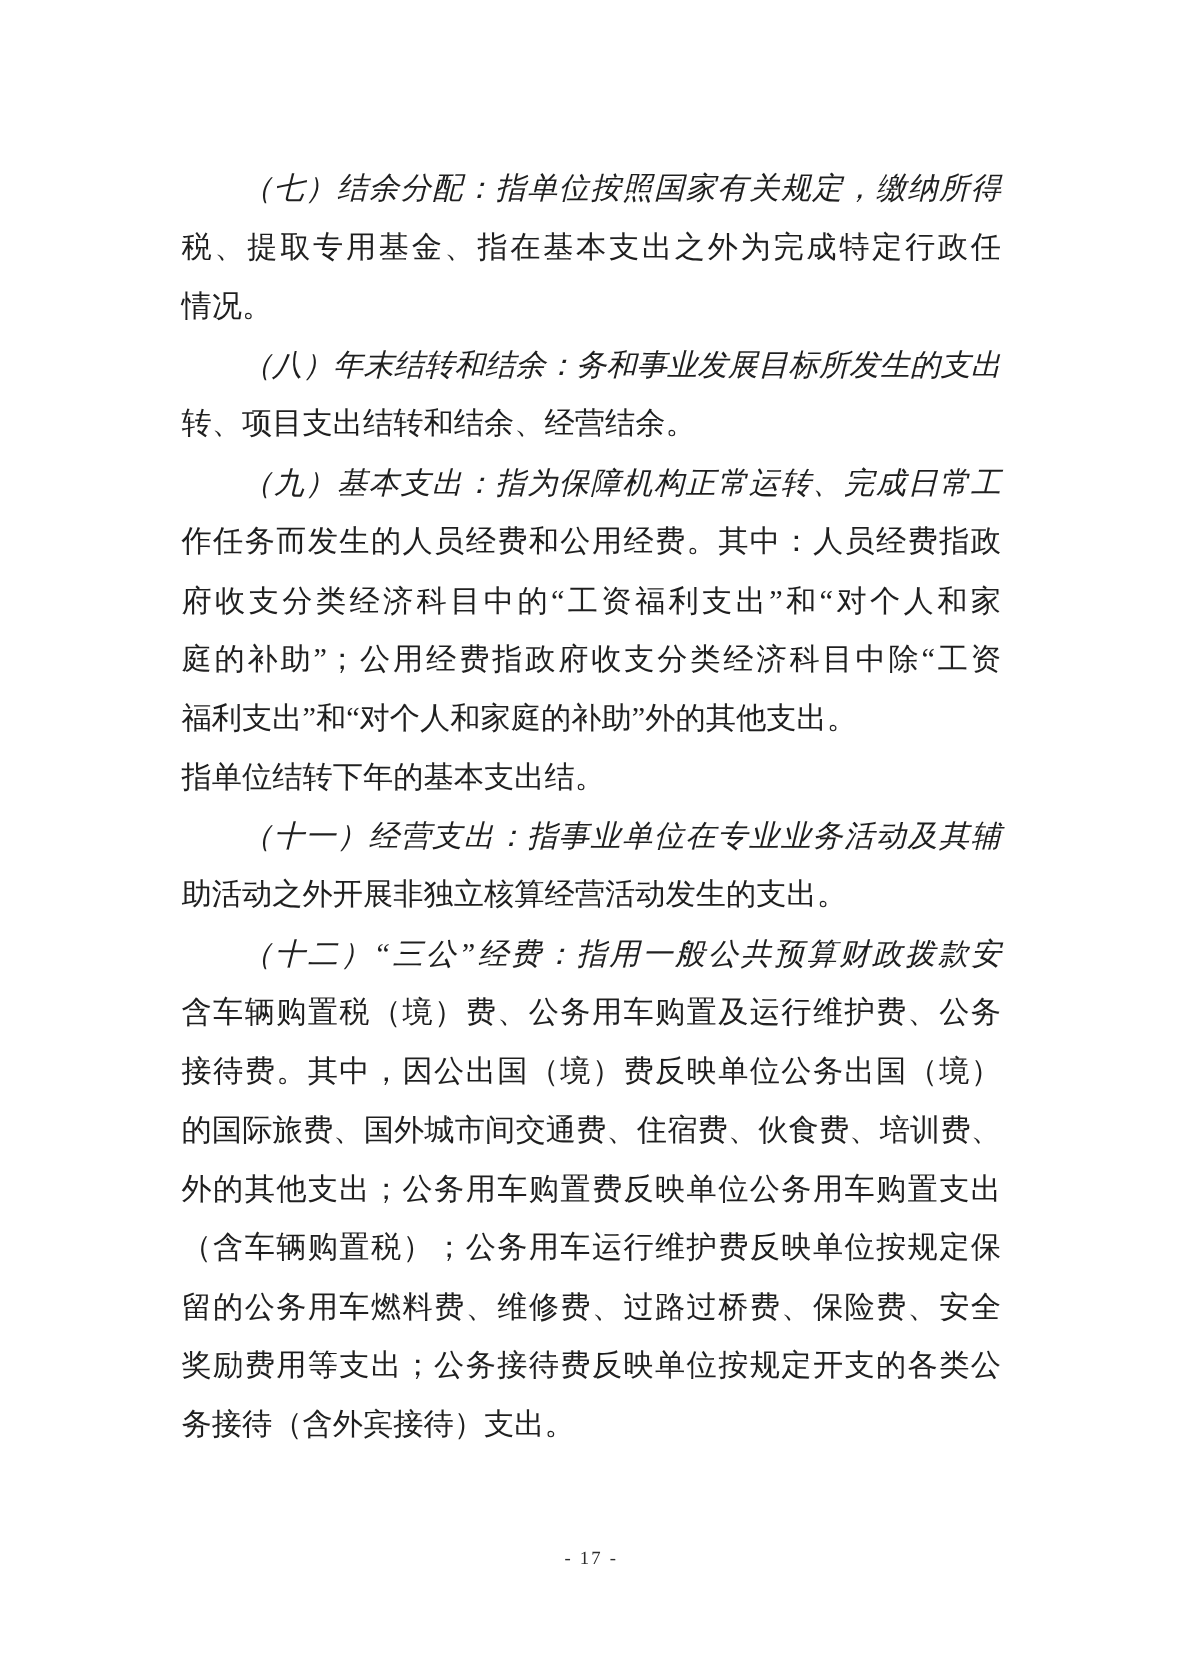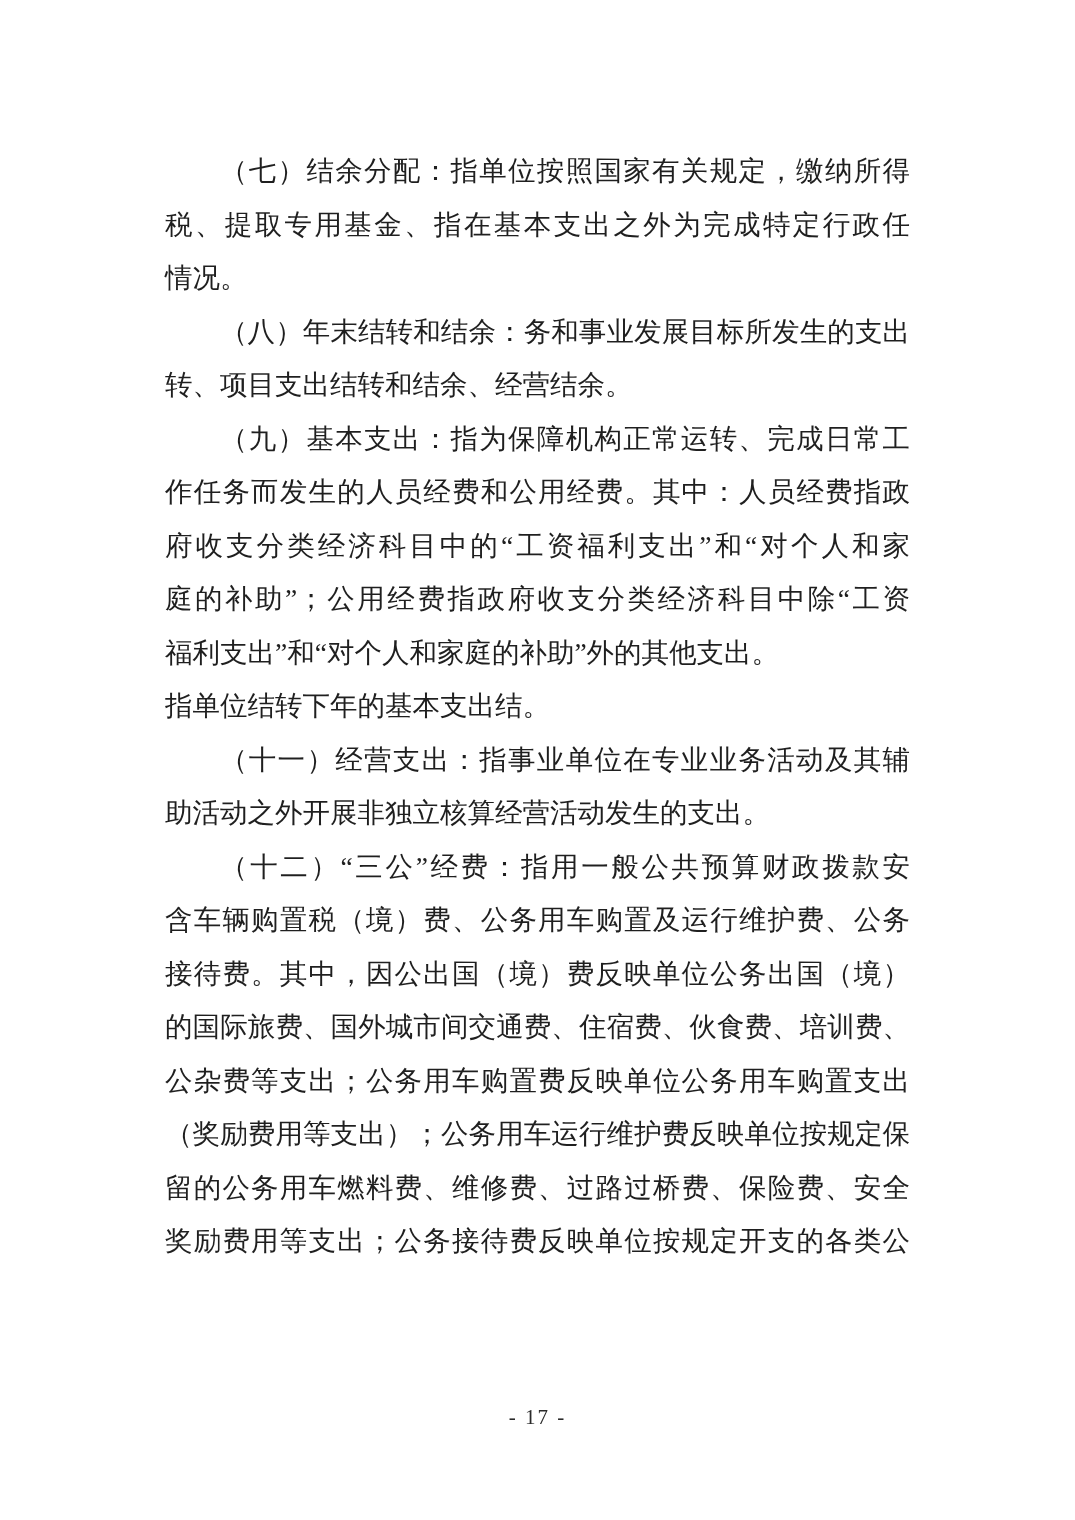--- a/index.html
+++ b/index.html
@@ -29,31 +29,32 @@
   .line {
     font-size: 27.5px;
     line-height: 53.5px;
     height: 53.5px;
     text-align: justify;
     text-align-last: justify;
     overflow: visible;
   }
   .line.first {
     text-indent: 2em;
+    font-style: italic;
   }
   .line.last {
     text-align-last: left;
   }
   .footer {
     position: absolute;
     top: 1402px;
     left: 0;
     width: 100%;
     text-align: center;
-    font-size: 21px;
+    font-size: 17px;
     line-height: 30px;
     letter-spacing: 2px;
     color: #2a2a2a;
   }
 </style>
 </head>
 <body>
 
 <div class="page">
   <div class="text-block">
@@ -78,20 +79,21 @@
       </div>
       <div class="para">
         <div class="line first">（十一）经营支出：指事业单位在专业业务活动及其辅</div>
         <div class="line last">助活动之外开展非独立核算经营活动发生的支出。</div>
       </div>
       <div class="para">
         <div class="line first">（十二）“三公”经费：指用一般公共预算财政拨款安</div>
         <div class="line">含车辆购置税（境）费、公务用车购置及运行维护费、公务</div>
         <div class="line">接待费。其中，因公出国（境）费反映单位公务出国（境）</div>
         <div class="line">的国际旅费、国外城市间交通费、住宿费、伙食费、培训费、</div>
-        <div class="line">公杂费等支出；公务用车购置费反映单位公务用车购置支出</div>
-        <div class="line">（奖励费用等支出）；公务用车运行维护费反映单位按规定保</div>
+        <div class="line">外的其他支出；公务用车购置费反映单位公务用车购置支出</div>
+        <div class="line">（含车辆购置税）；公务用车运行维护费反映单位按规定保</div>
         <div class="line">留的公务用车燃料费、维修费、过路过桥费、保险费、安全</div>
         <div class="line">奖励费用等支出；公务接待费反映单位按规定开支的各类公</div>
+        <div class="line last">务接待（含外宾接待）支出。</div>
       </div>
     </div>
   <div class="footer">- 17 -</div>
 </div>
 
 </body></html>

